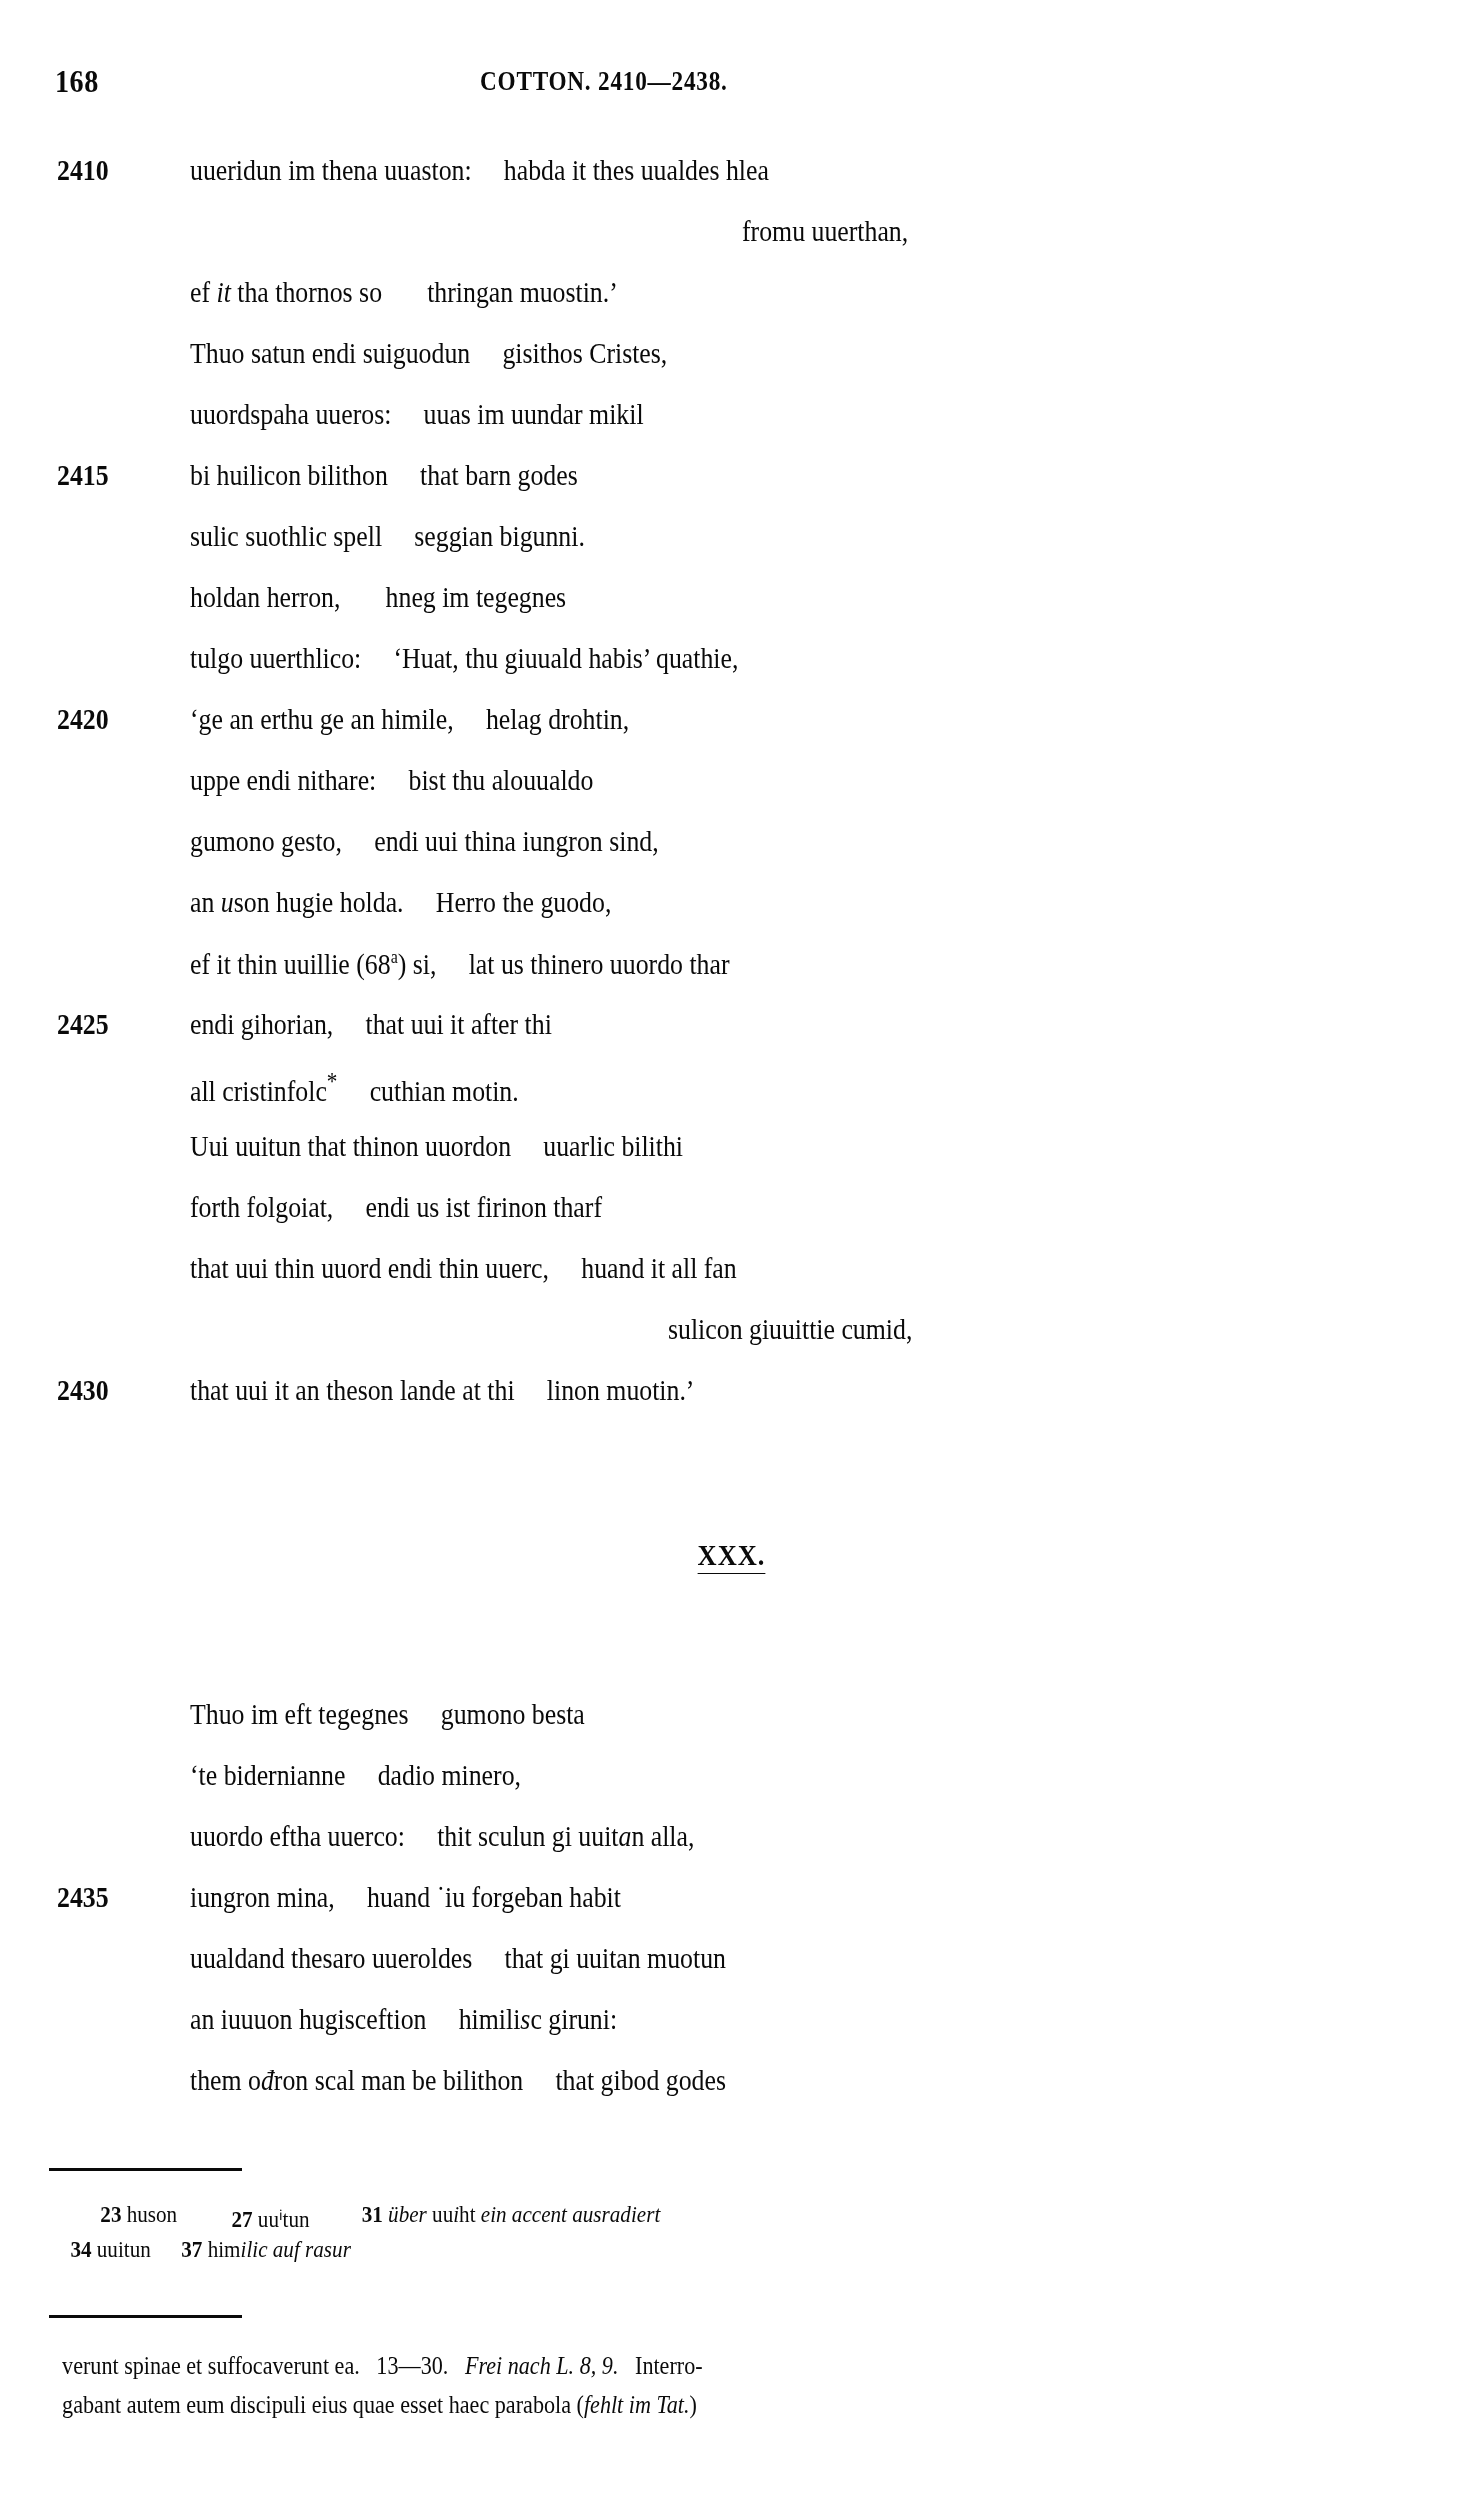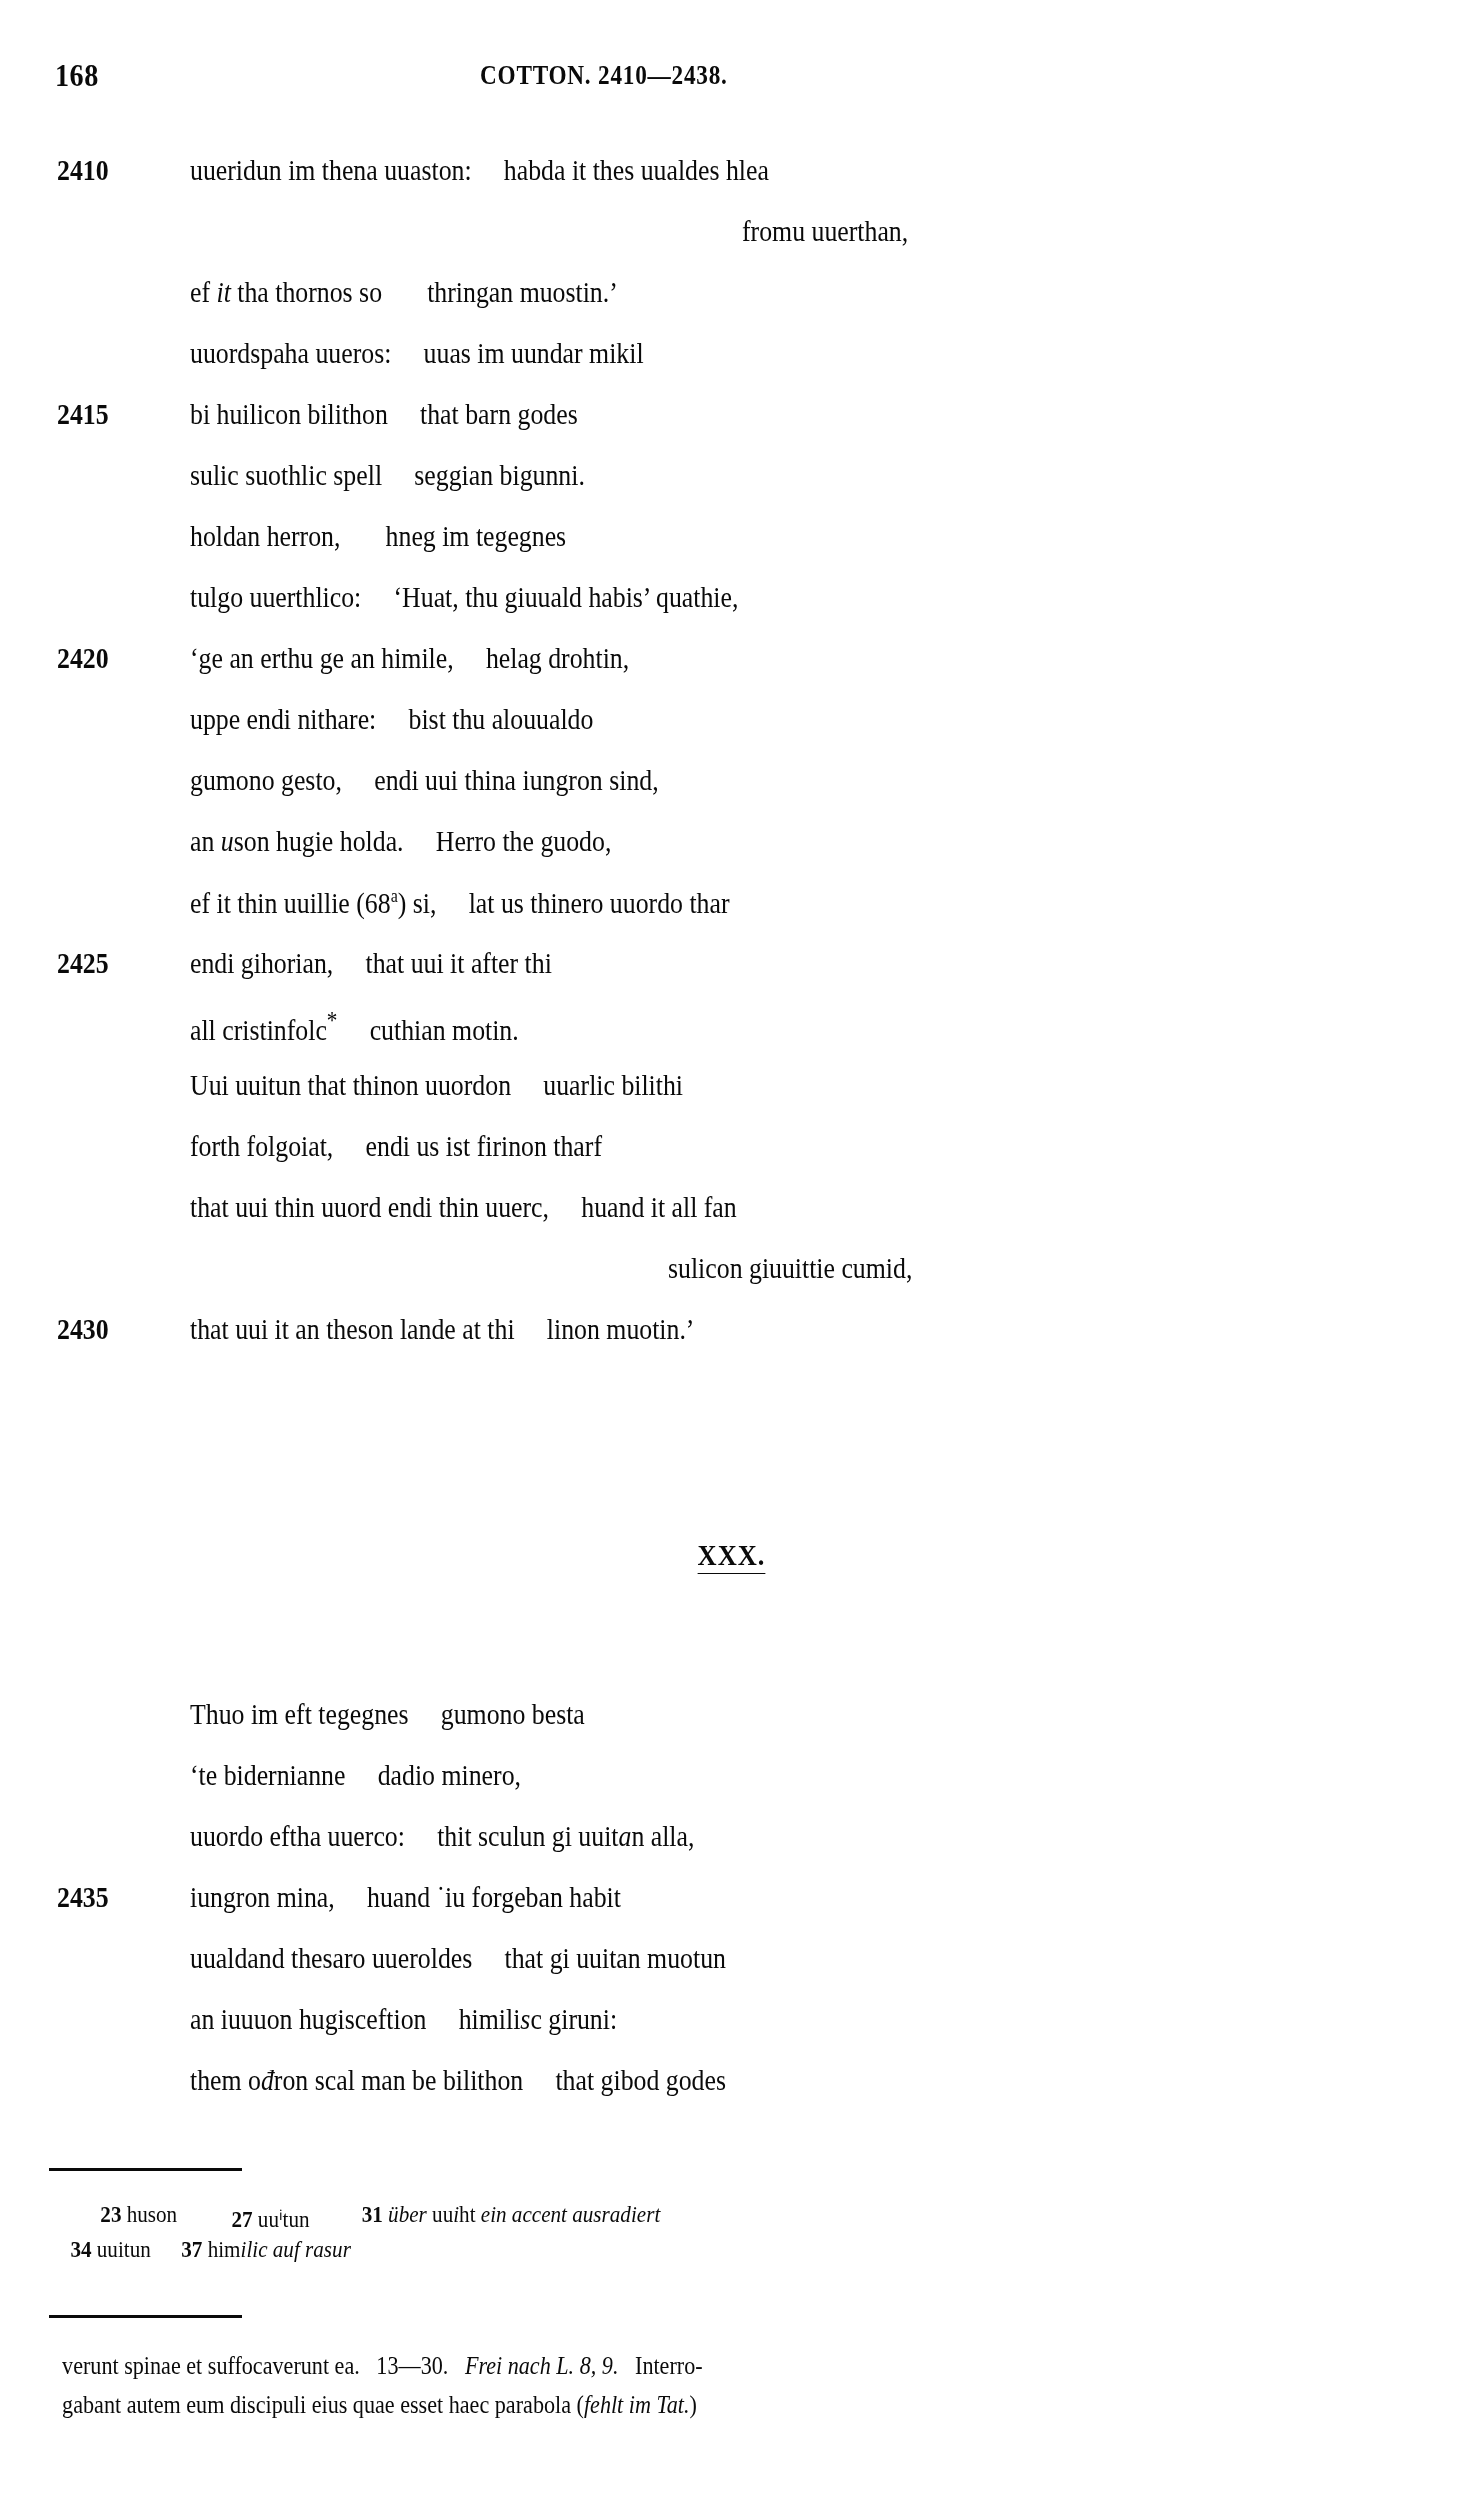--- a/index.html
+++ b/index.html
@@ -8,21 +8,21 @@
     width:1462px; height:2512px;
     font-family:"Liberation Serif", serif;
     color:#0a0a0a;
     position:relative;
     overflow:hidden;
   }
   .page { position:relative; width:1462px; height:2512px; }
 
   
   .runhead {
-    position:absolute; left:0; top:57px; width:1462px;
+    position:absolute; left:0; top:63px; width:1462px;
     height:40px;
   }
   .folio {
     position:absolute; left:55px; top:0;
     font-size:32px; font-weight:bold;
     transform:scaleX(0.88); transform-origin:left center;
     letter-spacing:0.6px;
   }
   .runtitle {
     position:absolute; left:480px; top:3.4px;
@@ -115,20 +115,23 @@
         <div class="vnum">2410</div>
         <div class="vtext">uueridun im thena uuaston:  habda it thes uualdes hlea</div>
       </div>
       <div class="vrow ind-b">
         <div class="vtext">fromu uuerthan,</div>
       </div>
       <div class="vrow ind-a">
         <div class="vtext">ef <span class="it">it</span> tha thornos so   thringan muostin.’</div>
       </div>
       <div class="vrow ind-a">
+        <div class="vtext">Thuo satun endi suiguodun  gisithos Cristes,</div>
+      </div>
+      <div class="vrow ind-a">
         <div class="vtext">uuordspaha uueros:  uuas im uundar mikil</div>
       </div>
       <div class="vrow ind-a">
         <div class="vnum">2415</div>
         <div class="vtext">bi huilicon bilithon  that barn godes</div>
       </div>
       <div class="vrow ind-a">
         <div class="vtext">sulic suothlic spell  seggian bigunni.</div>
       </div>
       <div class="vrow ind-a">

